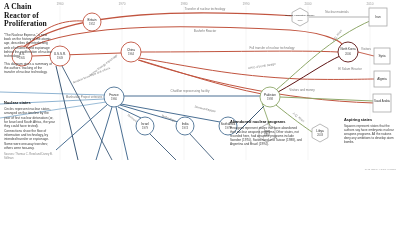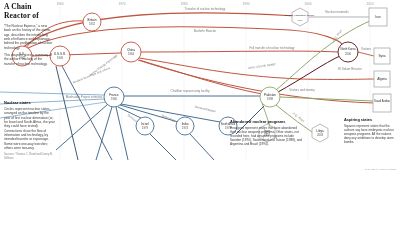--- a/index.html
+++ b/index.html
@@ -231,20 +231,21 @@
         <text class="node-label" x="382" y="102" style="font-size:2.8px">Saudi Arabia</text>
       </g>
 
     </g>
   </svg>
 
   <div class="leftcol">
     <div class="title">
       <span>A Chain</span><br>
       <span>Reactor of</span><br>
+      <span>Proliferation</span>
     </div>
     <p class="body-p">“The Nuclear Express,” a new book on the history of the atomic age, describes the interlocking web of influence and espionage behind the proliferation of nuclear technology.</p>
     <p class="body-p">This diagram gives a summary of the authors’ tracking of the transfer of nuclear technology.</p>
   </div>
 
   <div class="legend-left">
     <div class="legend-head">Nuclear states</div>
     <p class="body-p">Circles represent nuclear states, arranged on the timeline by the year of first nuclear detonation (or, for Israel and South Africa, the year they could have tested). Connections show the flow of information and technology, by intended transfer or espionage. Some were one-way transfers; others were two-way.</p>
     <div class="credit">Sources: Thomas C. Reed and Danny B. Stillman</div>
   </div>

